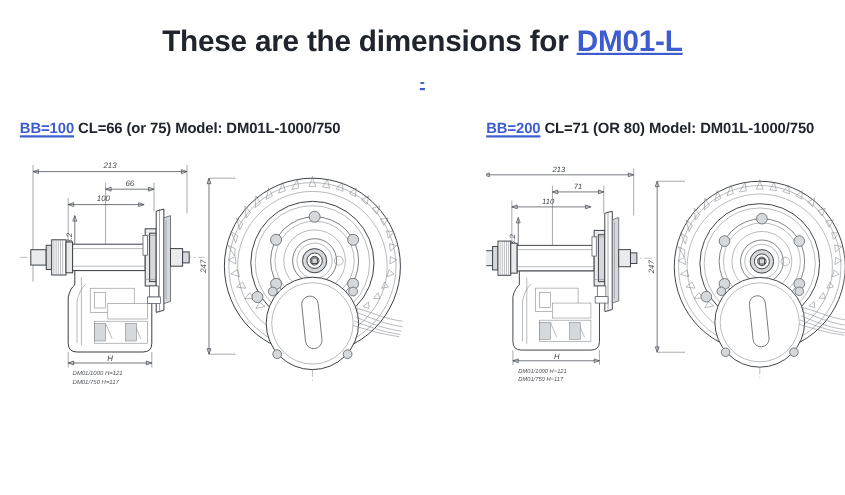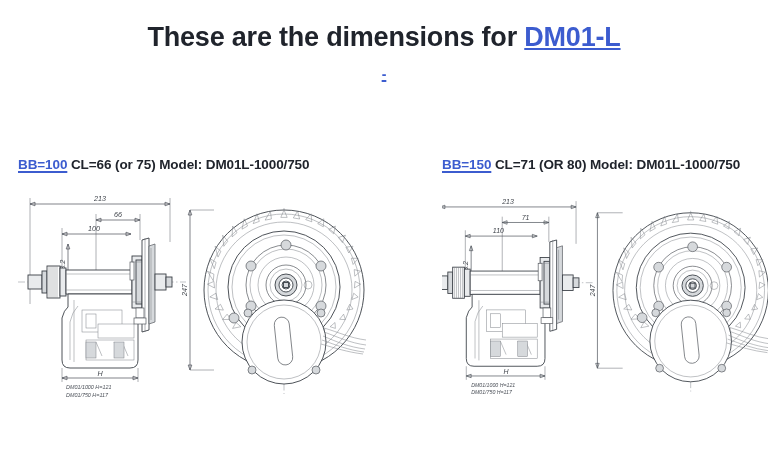--- a/index.html
+++ b/index.html
@@ -49,21 +49,20 @@
     cursor: pointer;
   }
   .columns {
     display: flex;
     width: 768px;
     margin-top: 26px;
   }
   .col {
     width: 384px;
     box-sizing: border-box;
-    margin-top: 48px;
   }
   .col-left  { padding-left: 18px; }
   .col-right { padding-left: 58px; }
   .spec-line {
     font-size: 13.5px;
     font-weight: bold;
     color: #20242c;
     white-space: nowrap;
     letter-spacing: -0.1px;
   }
@@ -302,21 +301,21 @@
             <path d="M305,154 C319,160 331,165 347,167"></path>
             <path d="M304,158 C318,163 330,168 346,170"></path>
             <path d="M303,162 C317,166 329,170 345,172"></path>
           </g>
         </g>
       </svg>
     </div>
   </div>
 
   <div class="col col-right">
-    <div class="spec-line"><span class="link">BB=150</span><span> CL=71 (OR 80) Model: DM01L-1000/750</span></div>
+    <div class="spec-line"><span class="link">BB=200</span><span> CL=71 (OR 80) Model: DM01L-1000/750</span></div>
 
     <div class="drawing-wrap">
       <svg width="340" height="250" viewBox="0 0 350 250">
 
         <g>
           <line class="dlt" x1="-2" y1="16" x2="-2" y2="122"></line>
           <line class="dlt" x1="138" y1="16" x2="138" y2="60"></line>
           <line class="dl" x1="-2" y1="22" x2="138" y2="22"></line>
           <path class="dl" d="M-2,22 l5,-1.8 v3.6 z" fill="#4a4f57"></path>
           <path class="dl" d="M138,22 l-5,-1.8 v3.6 z" fill="#4a4f57"></path>

